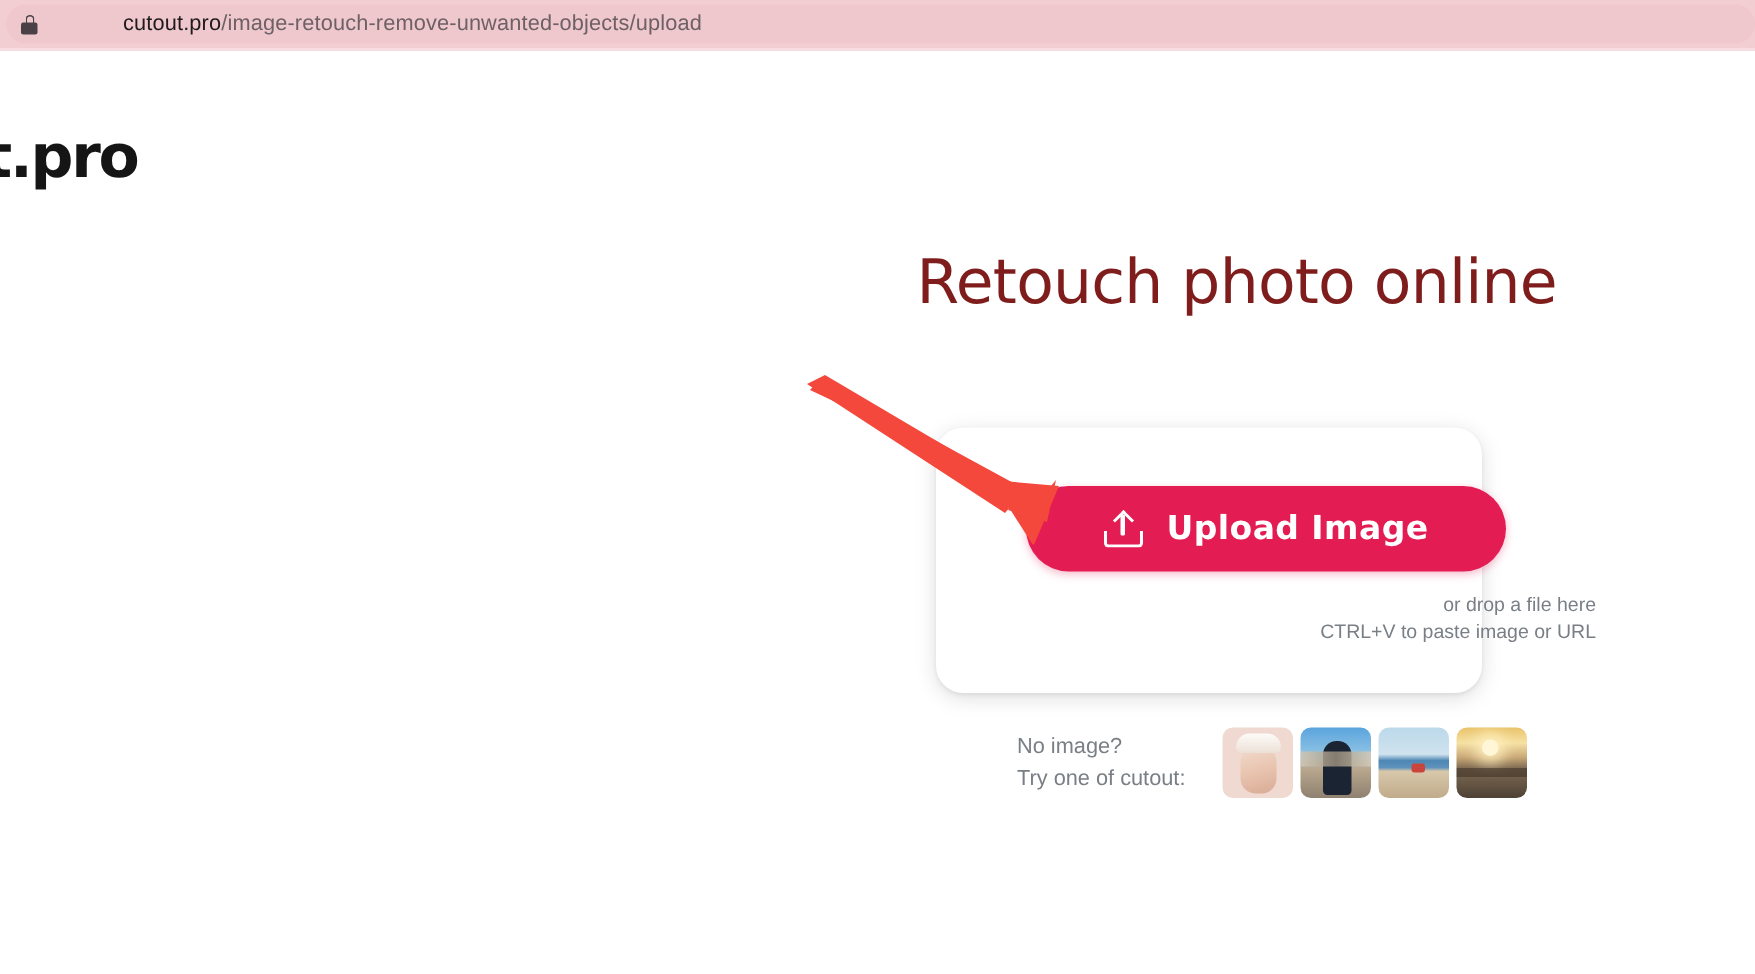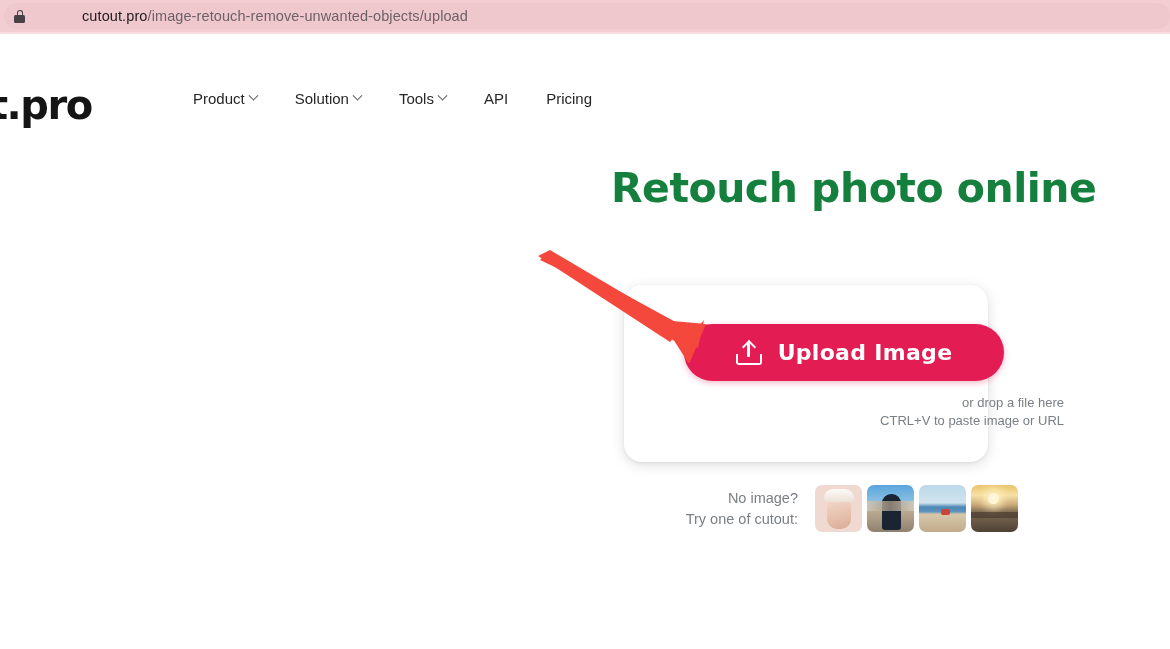--- a/index.html
+++ b/index.html
@@ -62,22 +62,22 @@
   }
   .chev {
     display:inline-block; width:7px; height:7px;
     border-right:1.5px solid #5b5b5b; border-bottom:1.5px solid #5b5b5b;
     transform:rotate(45deg) translate(-2px,-2px);
   }
 
   
   #page-title {
     position:absolute; left:611px; top:164px;
-    font-size:41px; font-weight:700; letter-spacing:-0.5px;
-    color:#15803d; white-space:nowrap;
+    font-size:41px; font-weight:400; letter-spacing:-0.5px;
+    color:#7f1d1d; white-space:nowrap;
     font-family:"DejaVu Sans", sans-serif;
   }
 
   
   #upload-card {
     position:absolute; left:624px; top:285px; width:364px; height:177px;
     background:#ffffff; border-radius:18px;
     box-shadow:0 3px 14px rgba(0,0,0,0.13), 0 1px 3px rgba(0,0,0,0.07);
   }
   #upload-button {
@@ -107,21 +107,21 @@
   #drop-hint-1, #drop-hint-2 {
     position:absolute; width:440px; text-align:right;
     font-size:13px; color:#797f86;
   }
   #drop-hint-1 { top:110px; }
   #drop-hint-2 { top:128px; }
 
   
   #samples-row {
     position:absolute; left:678px; top:485px;
-    display:flex; align-items:center; gap:17px;text-align:right;
+    display:flex; align-items:center; gap:17px;
   }
   #samples-label {
     width:120px; font-size:14.5px; color:#7a7f85; line-height:21px;
   }
   #samples-thumbs { display:flex; gap:5px; margin-left:0; }
   .thumb {
     width:47px; height:47px; border-radius:7px; cursor:pointer;
     overflow:hidden; position:relative; flex:0 0 auto;
   }
   
@@ -186,40 +186,20 @@
       <span class="shackle"></span>
         <span class="body"></span>
     </span>
     <span id="url-text"><span class="host">cutout.pro</span><span class="path">/image-retouch-remove-unwanted-objects/upload</span></span>
   </div>
 </div>
 <div id="urlbar-underline"></div>
 
 <div id="site-header">
   <div id="logo">ut.pro</div>
-  <nav id="main-nav">
-    <div class="nav-item">
-      <span>Product</span>
-      <span class="chev"></span>
-    </div>
-    <div class="nav-item">
-      <span>Solution</span>
-      <span class="chev"></span>
-    </div>
-    <div class="nav-item">
-      <span>Tools</span>
-      <span class="chev"></span>
-    </div>
-    <div class="nav-item">
-      <span>API</span>
-    </div>
-    <div class="nav-item">
-      <span>Pricing</span>
-    </div>
-  </nav>
 </div>
 
 <h1 id="page-title">Retouch photo online</h1>
 
 <div id="upload-card">
   <button id="upload-button">
     <span id="upload-icon">
       <span class="tray"></span>
         <span class="stem"></span>
         <span class="head"></span>

